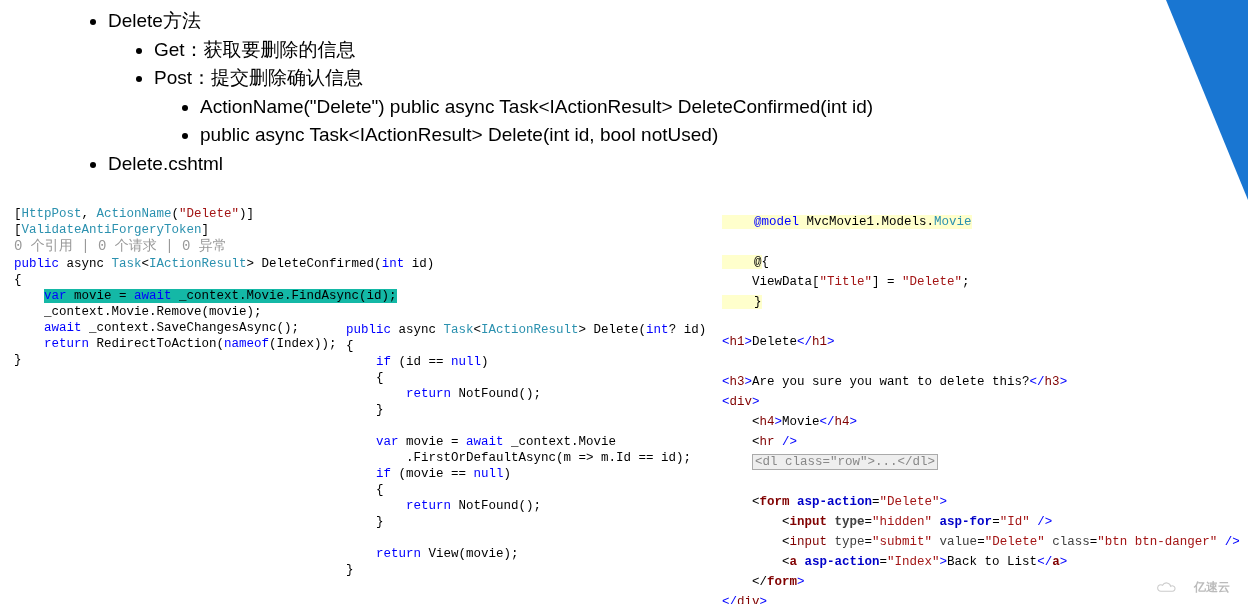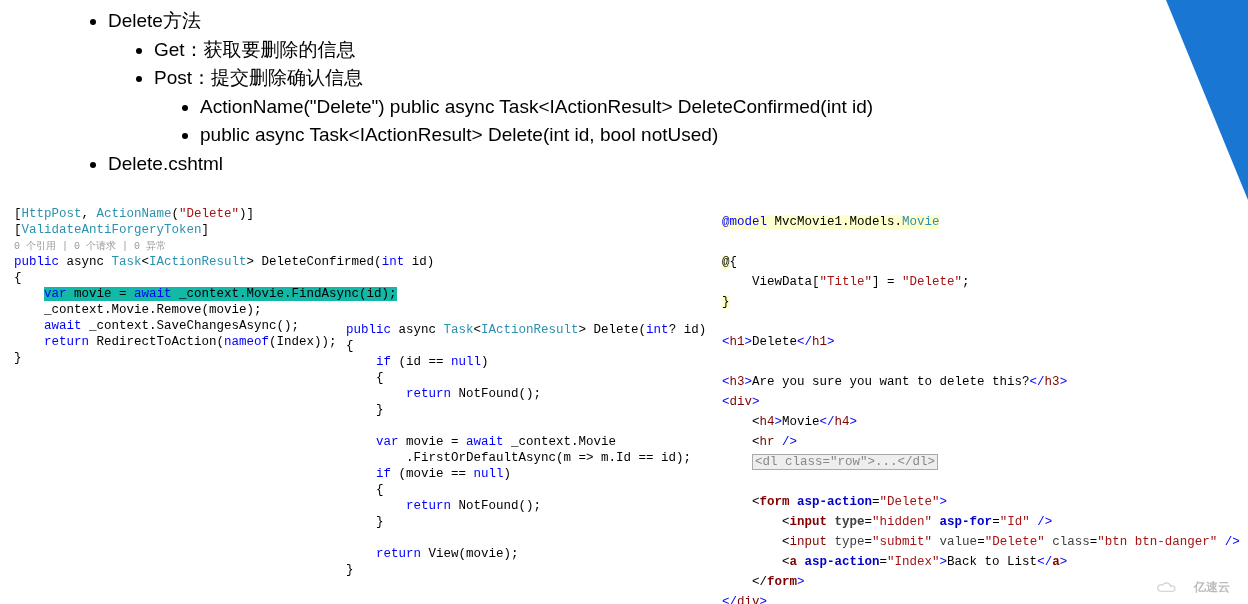--- a/index.html
+++ b/index.html
@@ -60,26 +60,26 @@
     width: 500px;
     font-family: "SimSun","NSimSun","Courier New", monospace;
     font-size: 12.5px;
     line-height: 1.6;
     white-space: pre;
   }
   .kw { color: #0000ff; }
   .type { color: #2b91af; }
   .str { color: #a31515; }
   .hl { background: #14b8a6; }
-  .faded { background: #ffffcc; }
+  .faded { background: #ffffcc; padding-left: 32px; }
   .boxed { border: 1px solid #aaa; background: #eee; color: #888; padding: 0 2px; }
   .maroon { color: #800000; }
   .red { color: #404040; }
   .dblue { color: #0000c8; }
-  .tiny { font-size: 10px; color: #999; }
+  .tiny { font-size: 14px; color: #999; }
 
   .logo {
     position: absolute;
     right: 18px; bottom: 8px;
     font-size: 12px;
     color: #bbb;
     display: flex;
     align-items: center;
     gap: 13px;
     font-weight: bold;

